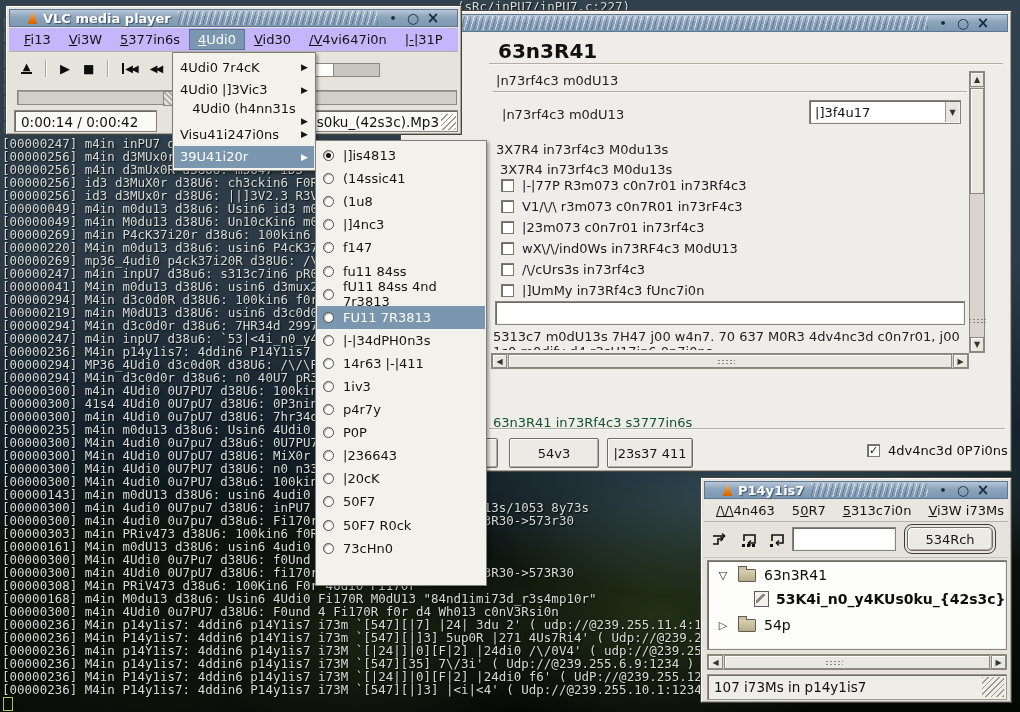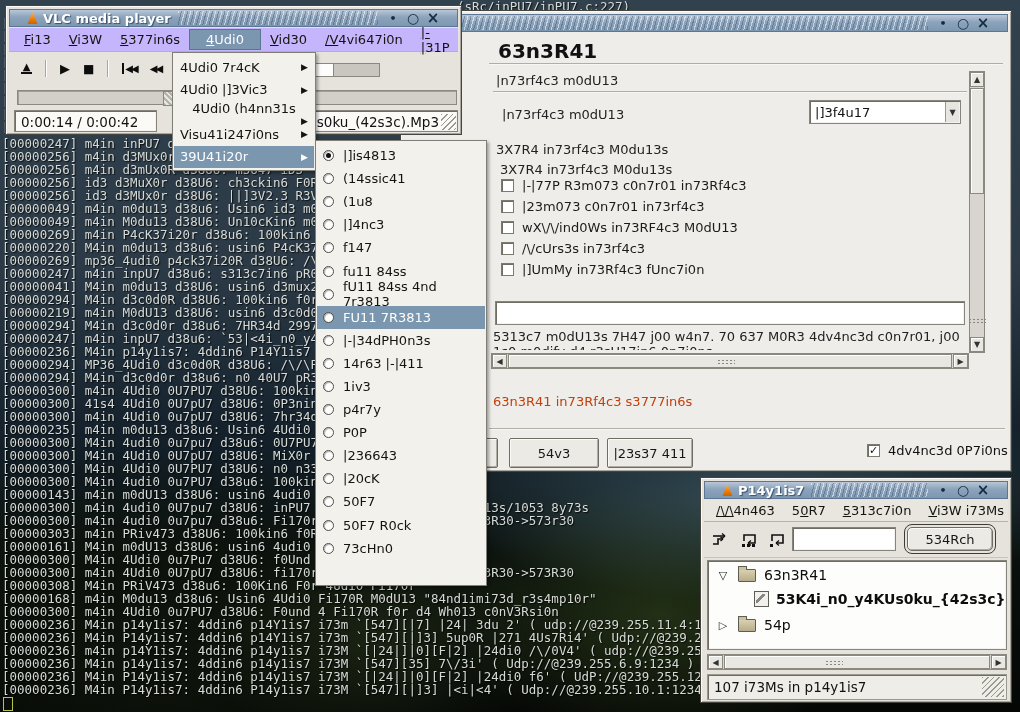--- a/index.html
+++ b/index.html
@@ -54,21 +54,21 @@
   .mrow .arrow{margin-left:auto;font-size:9px;}
   .mrow.hl{background:#7b97b0;color:#fdfdfd;}
   .radio{width:11px;height:11px;border-radius:50%;border:1px solid #4c4c48;background:#fff;
     box-shadow:inset 1px 1px 1px #b5b5b0;margin-right:9px;flex:0 0 auto;box-sizing:border-box;}
   .radio.on::after{content:'';display:block;width:5px;height:5px;margin:2px;border-radius:50%;background:#101010;}
   .cbx{width:13px;height:13px;background:#fff;border:1px solid #7c796f;
     box-shadow:inset 1px 1px 0 #6f6c64;flex:0 0 auto;margin-right:8px;box-sizing:border-box;
     display:flex;align-items:center;justify-content:center;font-size:11px;color:#101418;}
   .accel{text-decoration:underline;}
   .mbar-item{padding:3px 9px;font-size:13px;color:#14140f;}
-  .mbar-item.sel{background:#7b97b0;border:1px solid #5a7690;color:#fdfdfd;padding:2px 16px;}
+  .mbar-item.sel{background:#7b97b0;border:1px solid #5a7690;color:#fdfdfd;padding:2px 8px;}
   
   .sb{position:absolute;background:#d8d5ce;border:1px solid #8b887f;box-sizing:border-box;}
   .sb-btn{position:absolute;background:#e9e7e1;border:1px solid #8b887f;box-sizing:border-box;
     display:flex;align-items:center;justify-content:center;font-size:8px;color:#33322e;
     box-shadow:inset 1px 1px 0 #fff;}
   .sb-thumb{position:absolute;background:#e9e7e1;border:1px solid #8b887f;box-sizing:border-box;
     box-shadow:inset 1px 1px 0 #fff;}
   .dots{position:absolute;width:18px;height:6px;
     background:radial-gradient(#8a8780 1px, transparent 1.3px);background-size:4px 3px;}
   .grip{background:repeating-linear-gradient(135deg,#9b988f 0 1px,transparent 1px 4px);}
@@ -129,20 +129,24 @@
   <div style="position:absolute;left:95px;top:131px;font-size:13px;color:#222;">3X7R4 in73rf4c3 M0du13s</div>
   <div style="position:absolute;left:99px;top:151px;font-size:13px;color:#222;">3X7R4 in73rf4c3 M0du13s</div>
 
   <div id="prefs-checks" style="position:absolute;left:100px;top:164px;width:430px;">
       <div style="display: flex; align-items: center; height: 21px; font-size: 13px; color: rgb(27, 27, 27);">
         <span class="cbx"></span>
         <span>|-|77P R3m073 c0n7r01 in73Rf4c3</span>
       </div>
       <div style="display: flex; align-items: center; height: 21px; font-size: 13px; color: rgb(27, 27, 27);">
         <span class="cbx"></span>
+        <span>V1/\/\ r3m073 c0n7R01 in73rF4c3</span>
+      </div>
+      <div style="display: flex; align-items: center; height: 21px; font-size: 13px; color: rgb(27, 27, 27);">
+        <span class="cbx"></span>
         <span>|23m073 c0n7r01 in73rf4c3</span>
       </div>
       <div style="display: flex; align-items: center; height: 21px; font-size: 13px; color: rgb(27, 27, 27);">
         <span class="cbx"></span>
         <span>wX\/\/ind0Ws in73RF4c3 M0dU13</span>
       </div>
       <div style="display: flex; align-items: center; height: 21px; font-size: 13px; color: rgb(27, 27, 27);">
         <span class="cbx"></span>
         <span>/\/cUrs3s in73rf4c3</span>
       </div>
@@ -164,21 +168,21 @@
   </div>
 
   <div class="sb" style="left:90px;top:342px;width:478px;height:16px;">
     <div class="sb-btn" style="left:0;top:0;width:15px;height:14px;">◀</div>
     <div class="sb-thumb" style="left:16px;top:0;width:444px;height:14px;">
       <div class="dots" style="left:208px;top:4px;"></div>
     </div>
     <div class="sb-btn" style="right:0;top:0;width:15px;height:14px;">▶</div>
   </div>
 
-  <div style="position:absolute;left:92px;top:383px;font-size:13px;color:#c2410c;">63n3R41 in73Rf4c3 s3777in6s</div>
+  <div style="position:absolute;left:92px;top:404px;font-size:13px;color:#14532d;">63n3R41 in73Rf4c3 s3777in6s</div>
   <div class="hairline" style="position:absolute;left:88px;right:6px;top:417px;"></div>
 
   <div class="btn" style="position:absolute;left:20px;top:427px;width:77px;height:30px;"></div>
   <div class="btn" style="position:absolute;left:108px;top:427px;width:90px;height:30px;">54v3</div>
   <div class="btn" style="position:absolute;left:206px;top:427px;width:86px;height:30px;">|23s37 411</div>
   <div style="position:absolute;left:466px;top:432px;display:flex;align-items:center;">
     <span class="cbx">✓</span>
     <span style="font-size:13px;color:#111;">4dv4nc3d 0P7i0ns</span>
   </div>
 </div>

